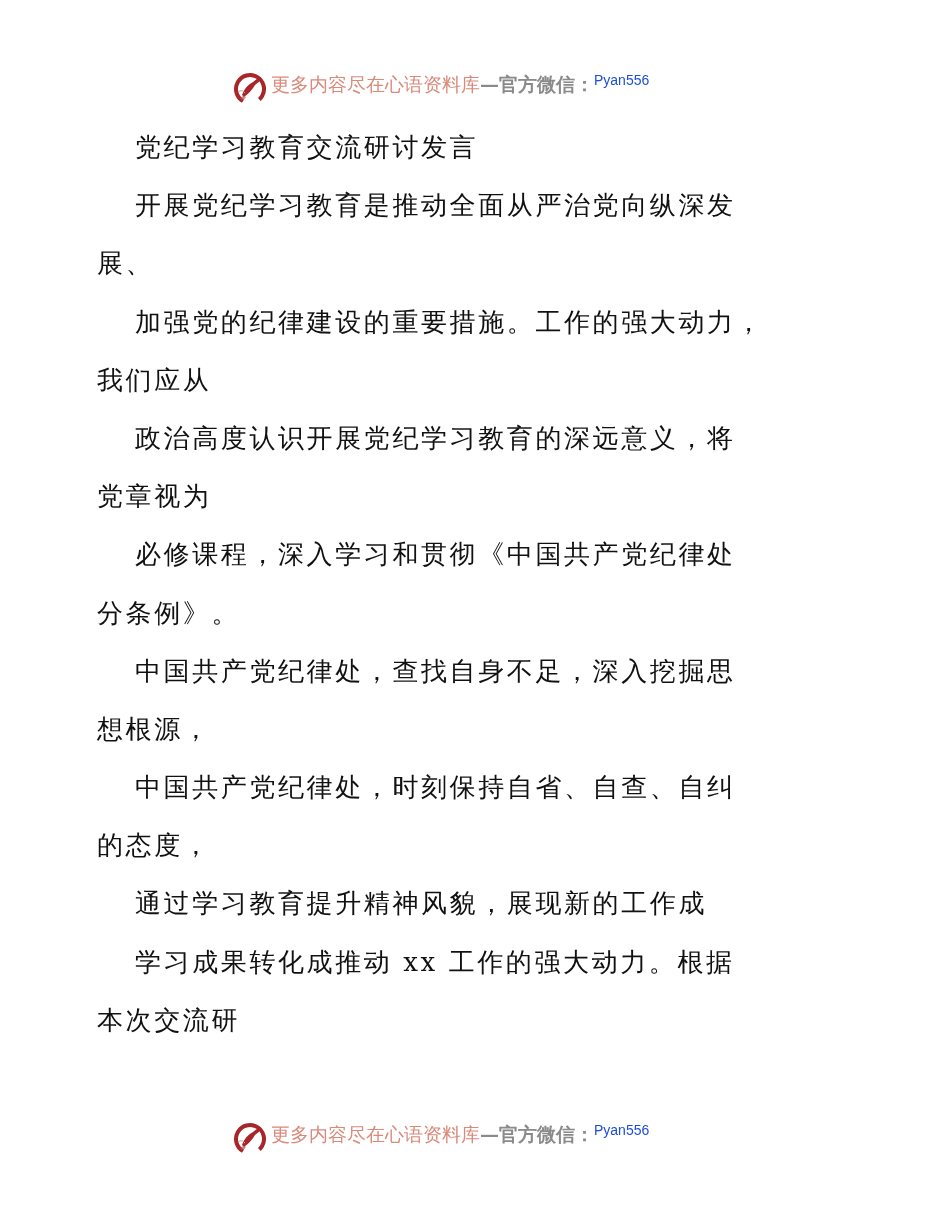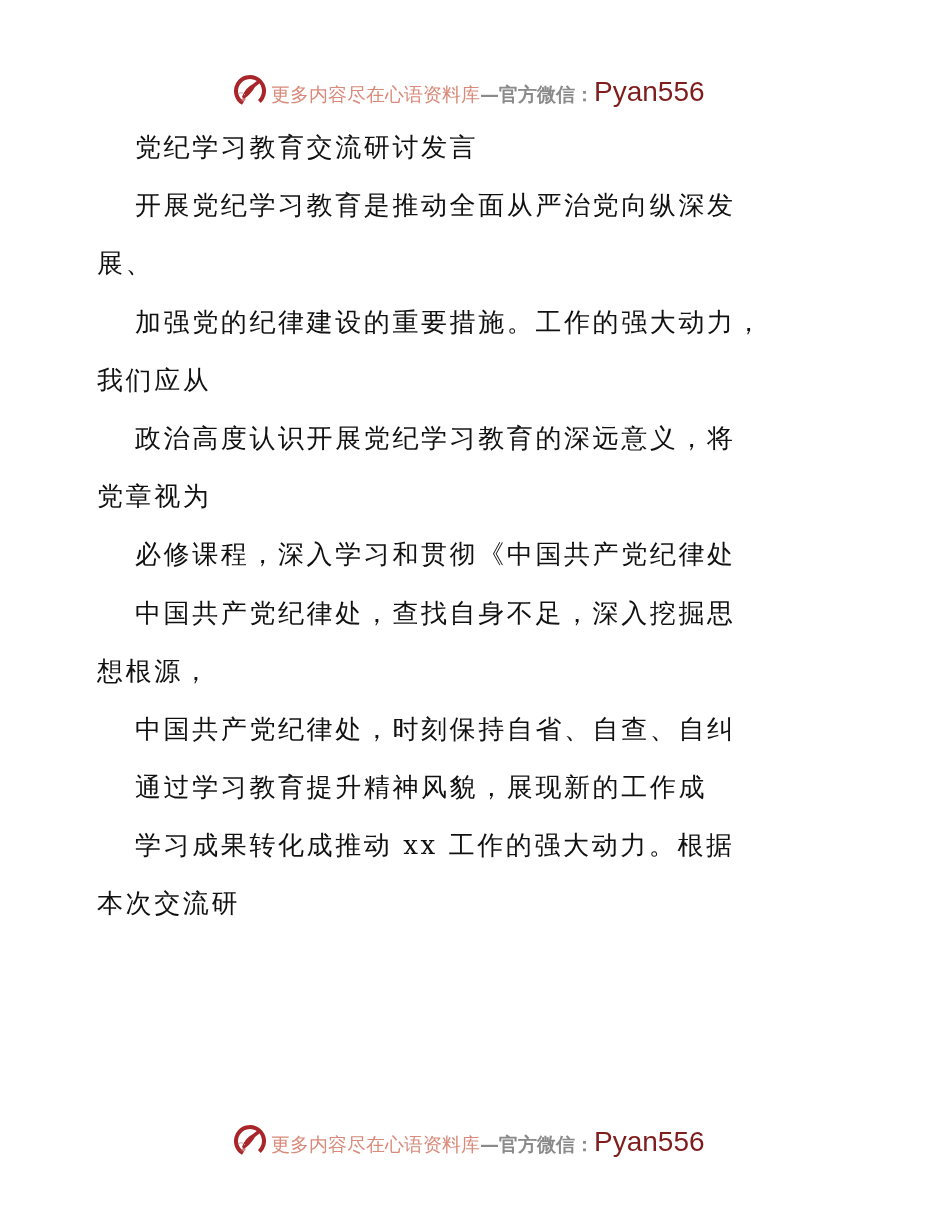--- a/index.html
+++ b/index.html
@@ -12,42 +12,42 @@
       height: 1230px;
       position: relative;
       overflow: hidden;
       font-family: "DejaVu Serif", "Liberation Serif", serif;
     }
     .watermark {
       position: absolute;
       left: 233px;
       height: 36px;
       display: flex;
-      align-items: flex-end;
+      align-items: flex-start;
       white-space: nowrap;
     }
     .watermark.header { top: 72px; }
     .watermark.footer { top: 1122px; }
     .wm-logo {
       width: 34px;
       height: 34px;
       margin-right: 4px;
       flex: 0 0 auto;
     }
     .wm-text {
       font-family: "DejaVu Serif", "Liberation Serif", serif;
       font-size: 19px;
       letter-spacing: 0px;
     }
     .wm-main { color: #d98a7a; }
     .wm-sep { color: #8a8a8a; font-weight: bold; }
     .wm-id {
-      color: #7f1d1d;
+      color: #1d4ed8;
       font-family: "Liberation Sans", "DejaVu Sans", sans-serif;
-      font-size: 28px;
+      font-size: 14px;
     }
     .content {
       position: absolute;
       left: 97px;
       top: 118px;
       width: 760px;
     }
     .line {
       height: 58.2px;
       line-height: 58.2px;
@@ -75,23 +75,25 @@
 
 <div class="content">
   <div class="line indent">党纪学习教育交流研讨发言</div>
   <div class="line indent">开展党纪学习教育是推动全面从严治党向纵深发</div>
   <div class="line">展、</div>
   <div class="line indent">加强党的纪律建设的重要措施。工作的强大动力，</div>
   <div class="line">我们应从</div>
   <div class="line indent">政治高度认识开展党纪学习教育的深远意义，将</div>
   <div class="line">党章视为</div>
   <div class="line indent">必修课程，深入学习和贯彻《中国共产党纪律处</div>
+  <div class="line">分条例》。</div>
   <div class="line indent">中国共产党纪律处，查找自身不足，深入挖掘思</div>
   <div class="line">想根源，</div>
   <div class="line indent">中国共产党纪律处，时刻保持自省、自查、自纠</div>
+  <div class="line">的态度，</div>
   <div class="line indent">通过学习教育提升精神风貌，展现新的工作成</div>
   <div class="line indent">学习成果转化成推动 xx 工作的强大动力。根据</div>
   <div class="line">本次交流研</div>
 </div>
 
 <div class="watermark footer">
   <svg class="wm-logo" viewBox="0 0 34 34">
     <circle cx="17" cy="17" r="14" fill="none" stroke="#a8262a" stroke-width="4" stroke-dasharray="70 18" transform="rotate(120 17 17)"></circle>
     <path d="M9 23 Q12 14 20 10 L25 6 L27 9 L22 13 Q18 20 11 25 Z" fill="#a8262a"></path>
     <path d="M7 27 Q10 22 13 25 Q11 29 7 27 Z" fill="#c05050" opacity="0.7"></path>

